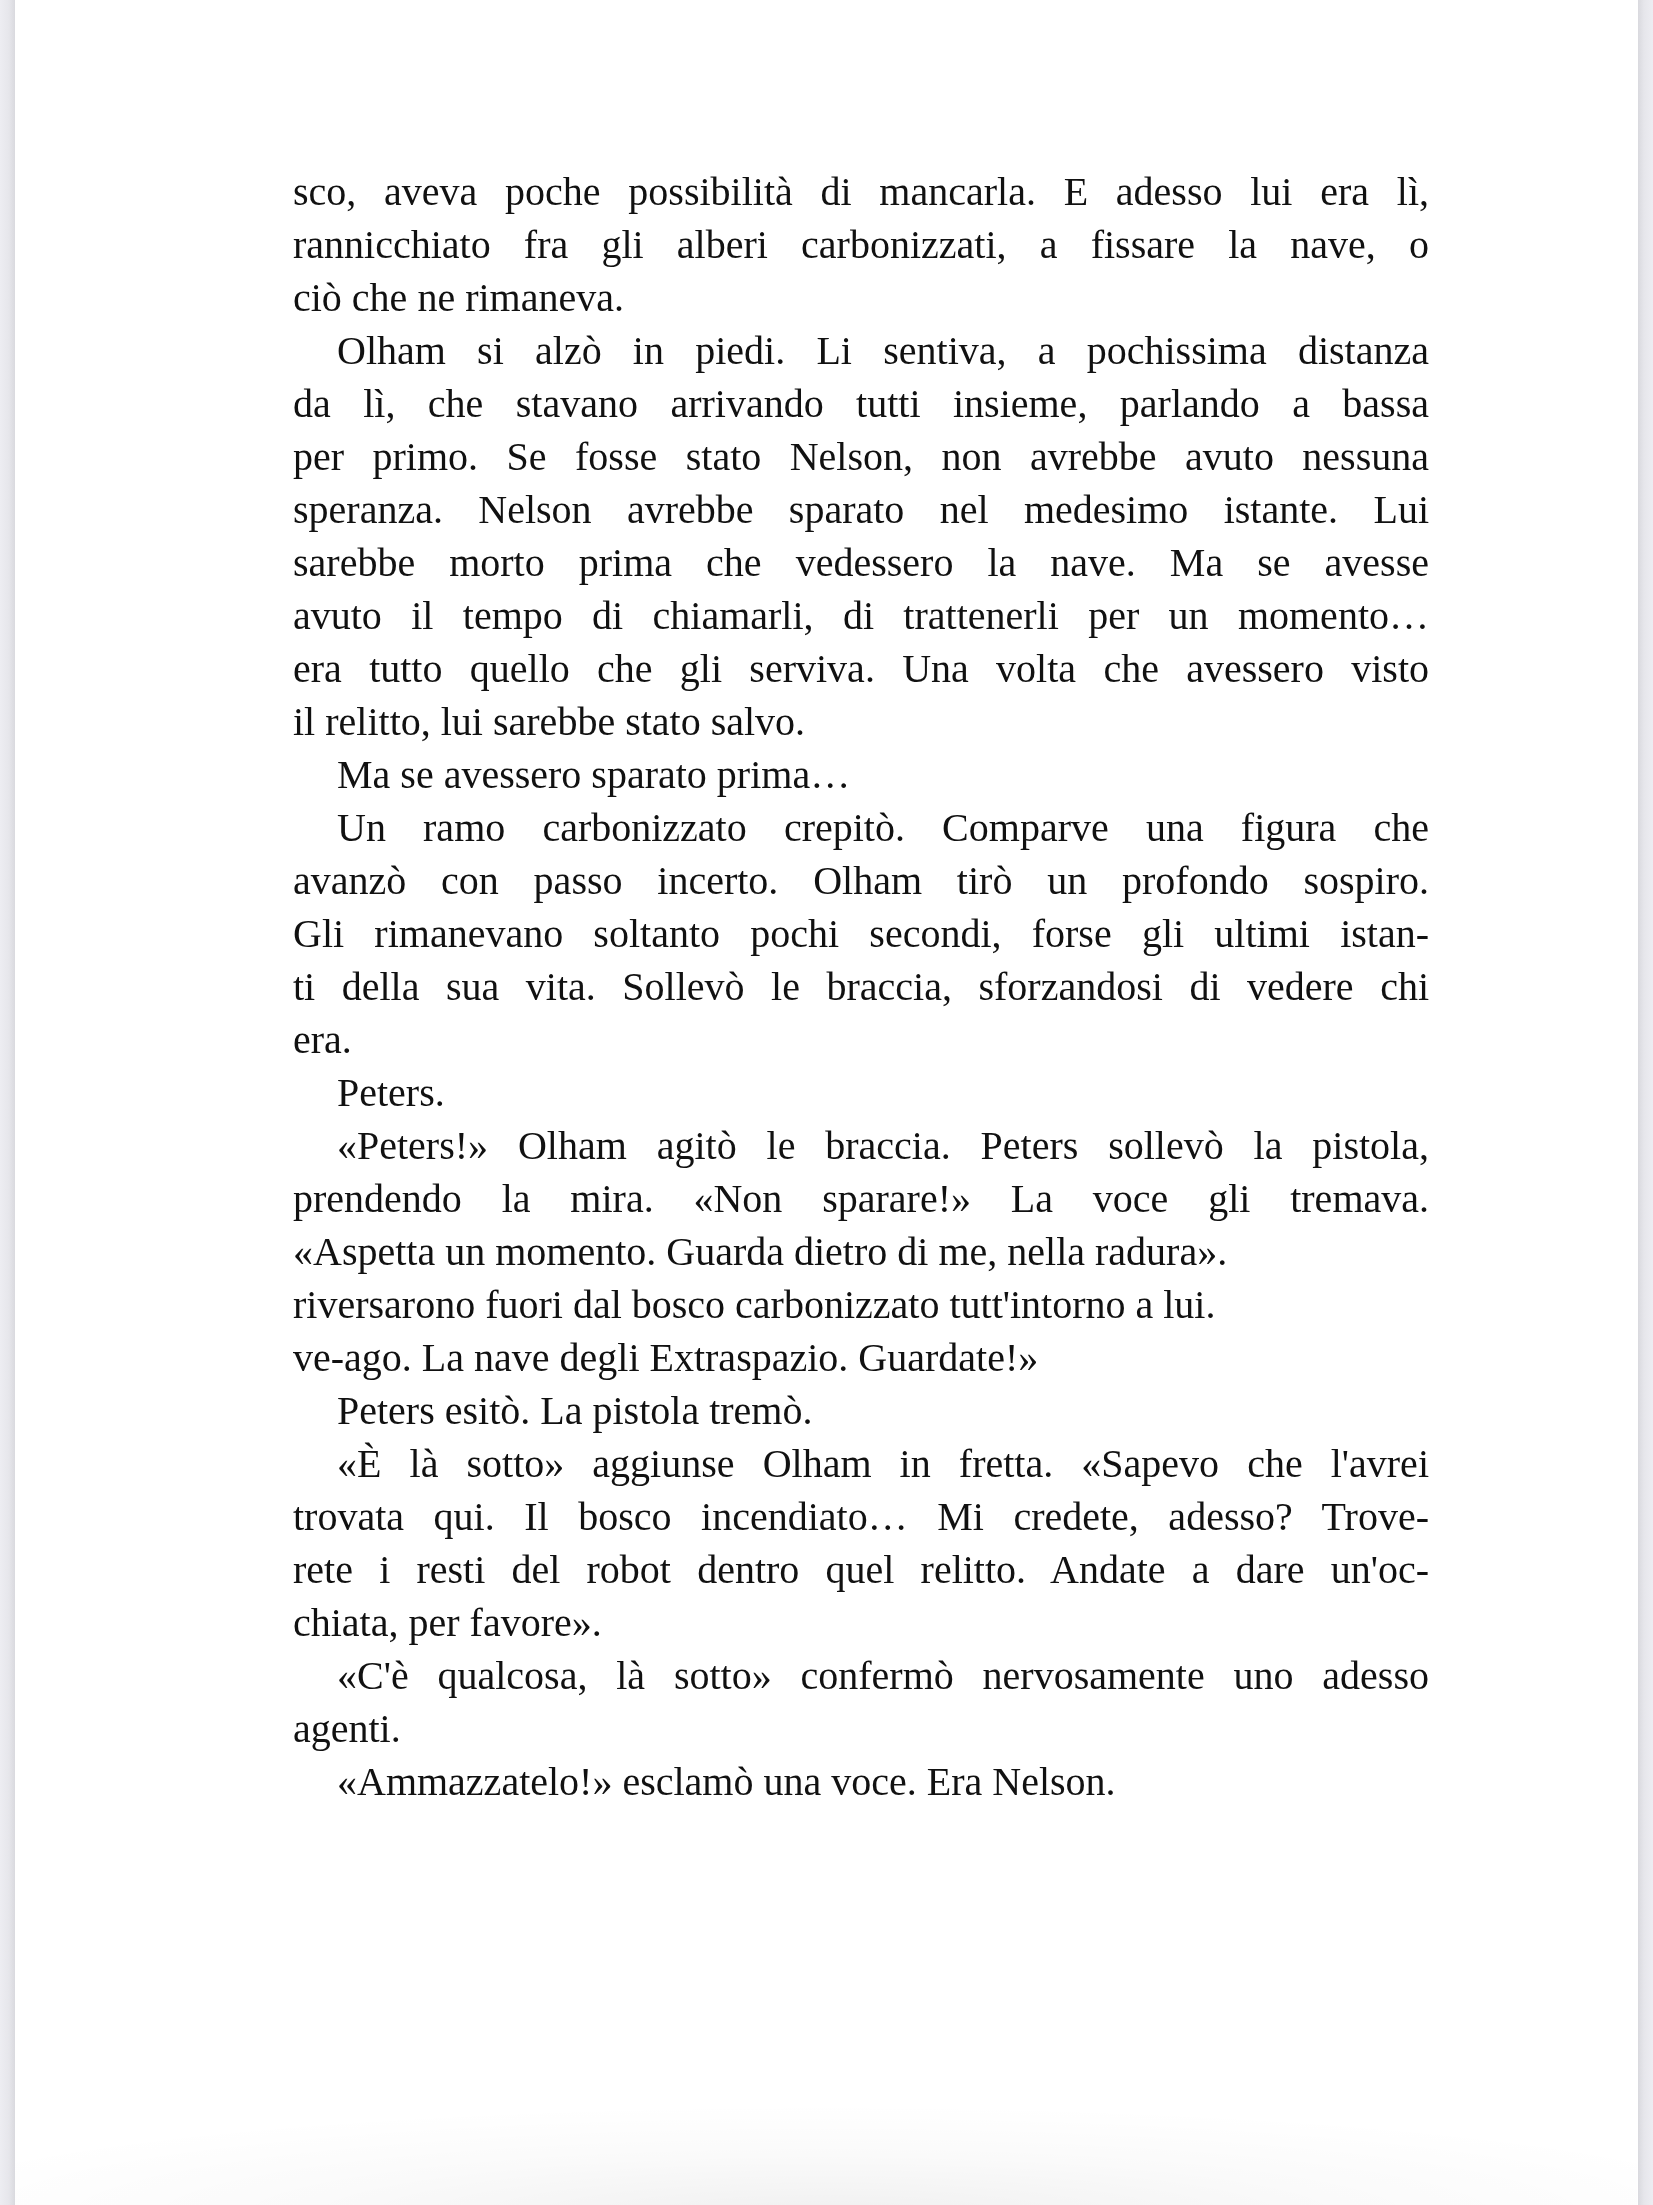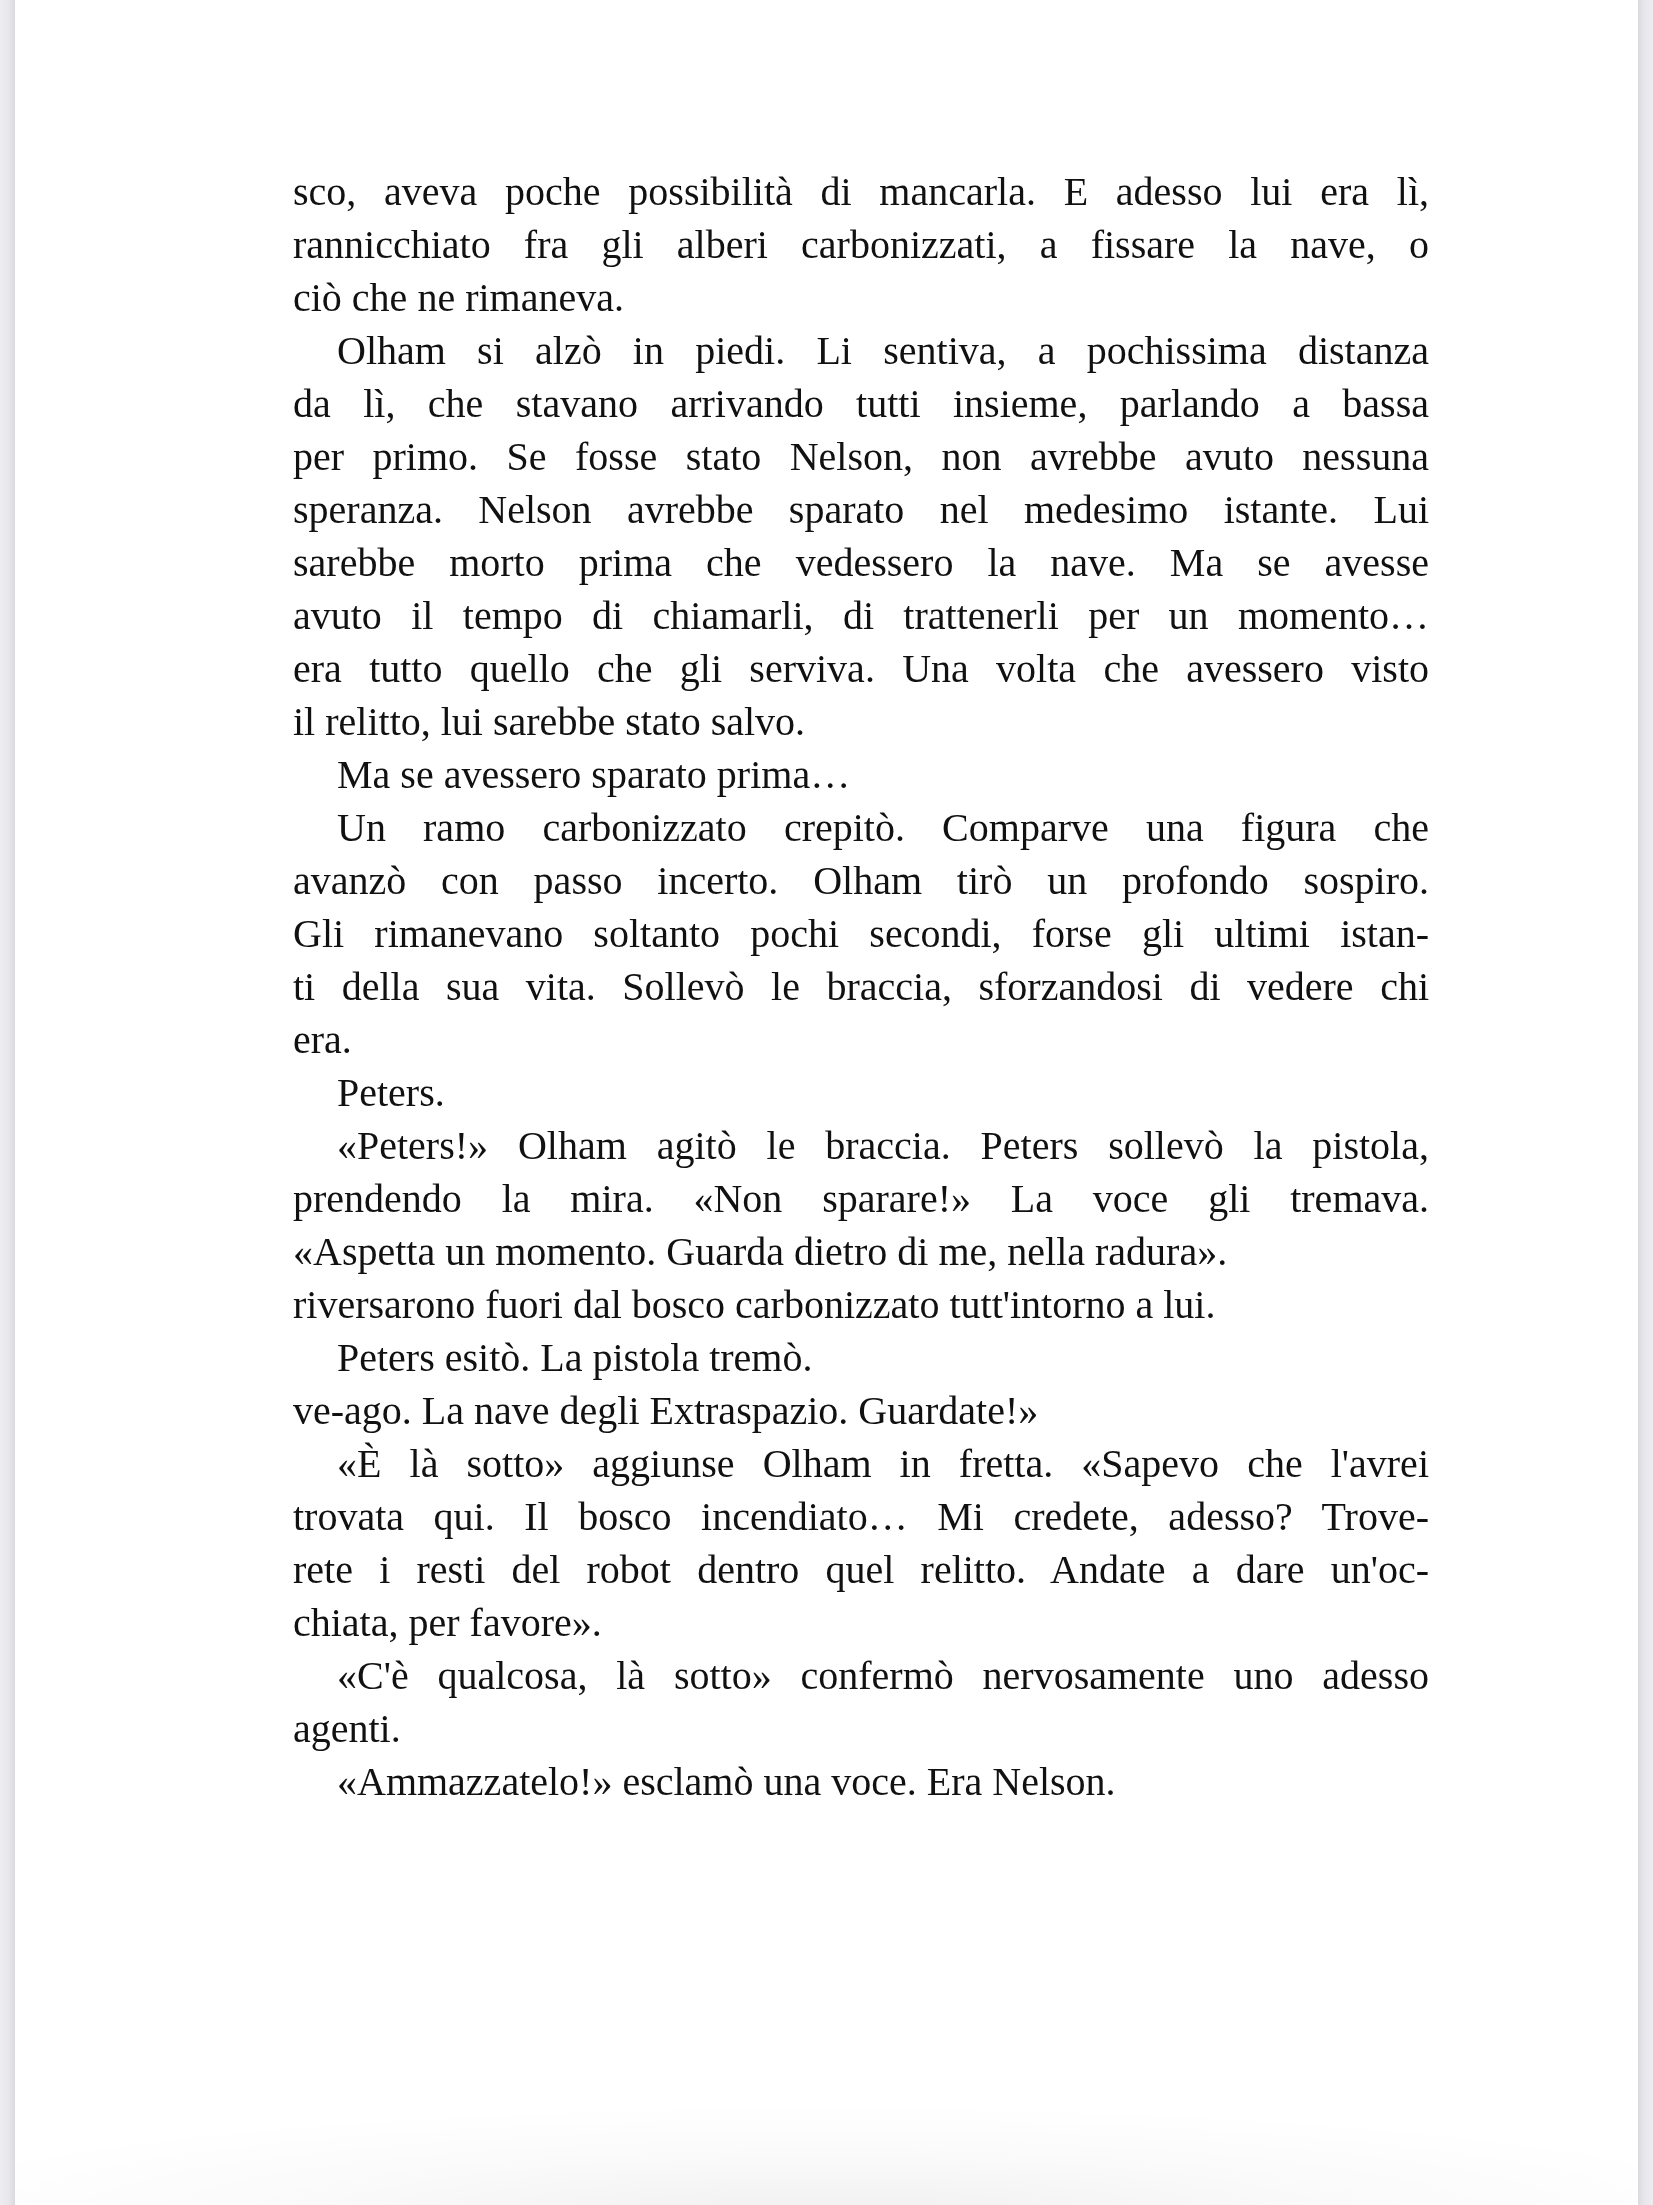--- a/index.html
+++ b/index.html
@@ -89,22 +89,22 @@
   <span class="line indent">Un ramo carbonizzato crepitò. Comparve una figura che</span>
   <span class="line">avanzò con passo incerto. Olham tirò un profondo sospiro.</span>
   <span class="line">Gli rimanevano soltanto pochi secondi, forse gli ultimi istan-</span>
   <span class="line">ti della sua vita. Sollevò le braccia, sforzandosi di vedere chi</span>
   <span class="line last">era.</span>
   <span class="line indent last">Peters.</span>
   <span class="line indent">«Peters!» Olham agitò le braccia. Peters sollevò la pistola,</span>
   <span class="line">prendendo la mira. «Non sparare!» La voce gli tremava.</span>
   <span class="line last">«Aspetta un momento. Guarda dietro di me, nella radura».</span>
   <span class="line last">riversarono fuori dal bosco carbonizzato tutt'intorno a lui.</span>
+  <span class="line last">ve-ago. La nave degli Extraspazio. Guardate!»</span>
   <span class="line indent last">Peters esitò. La pistola tremò.</span>
-  <span class="line last">ve-ago. La nave degli Extraspazio. Guardate!»</span>
   <span class="line indent">«È là sotto» aggiunse Olham in fretta. «Sapevo che l'avrei</span>
   <span class="line">trovata qui. Il bosco incendiato… Mi credete, adesso? Trove-</span>
   <span class="line">rete i resti del robot dentro quel relitto. Andate a dare un'oc-</span>
   <span class="line last">chiata, per favore».</span>
   <span class="line indent">«C'è qualcosa, là sotto» confermò nervosamente uno adesso</span>
   <span class="line last">agenti.</span>
   <span class="line indent last">«Ammazzatelo!» esclamò una voce. Era Nelson.</span>
 </div>
 
 

